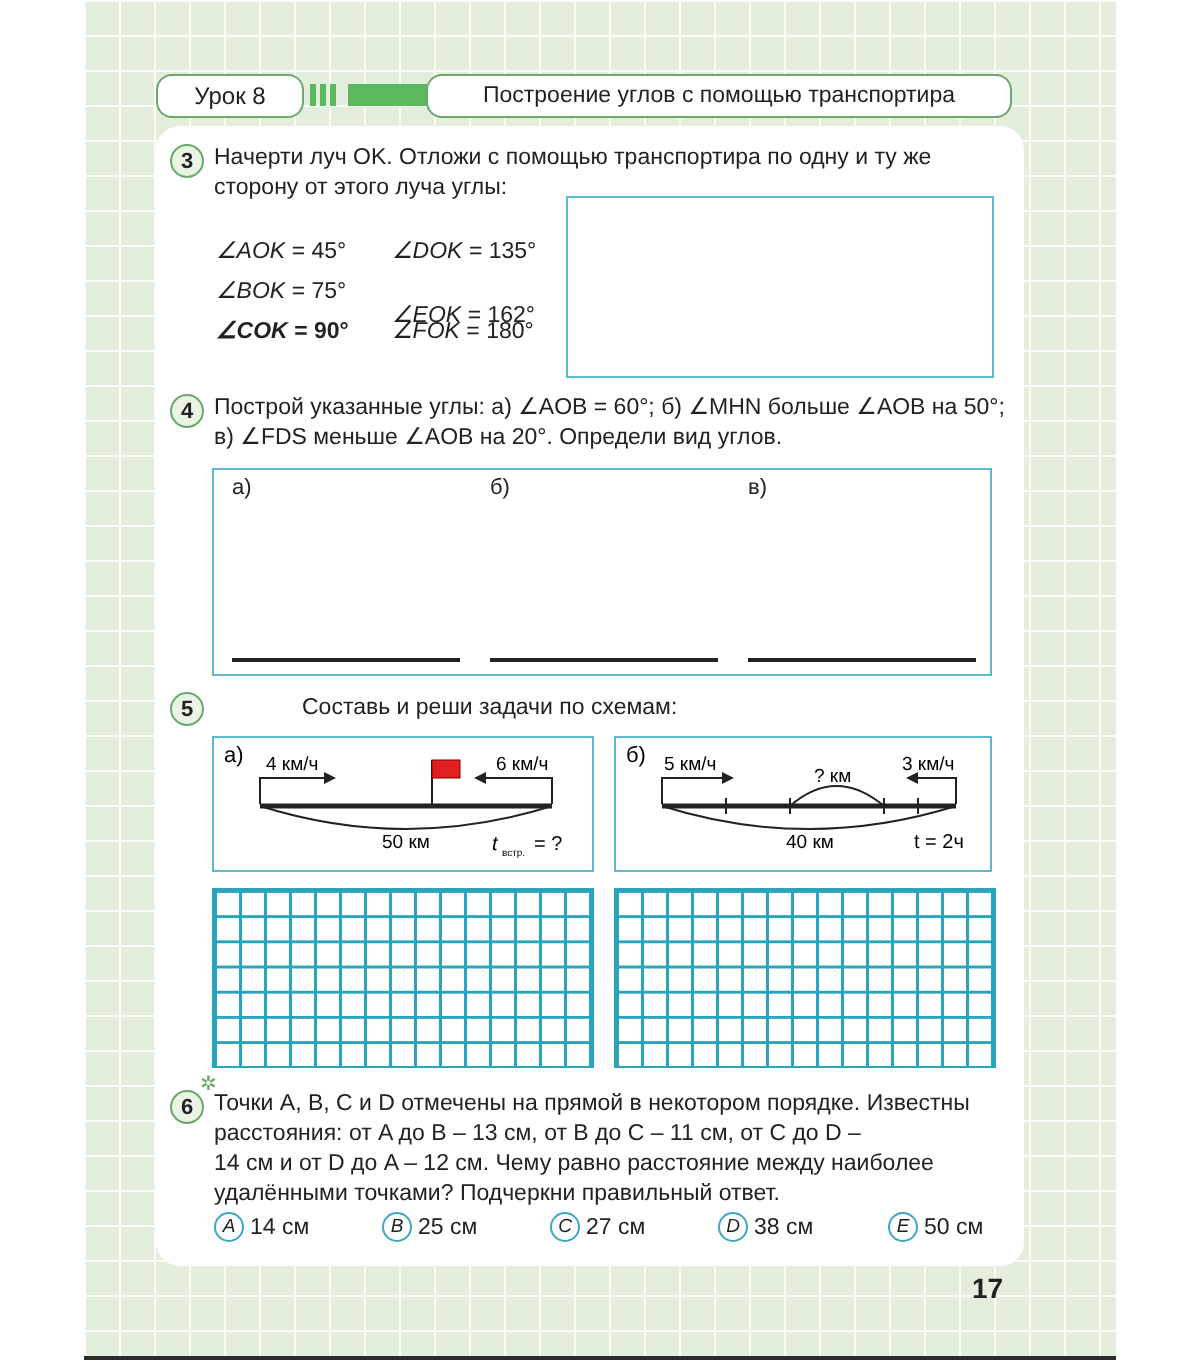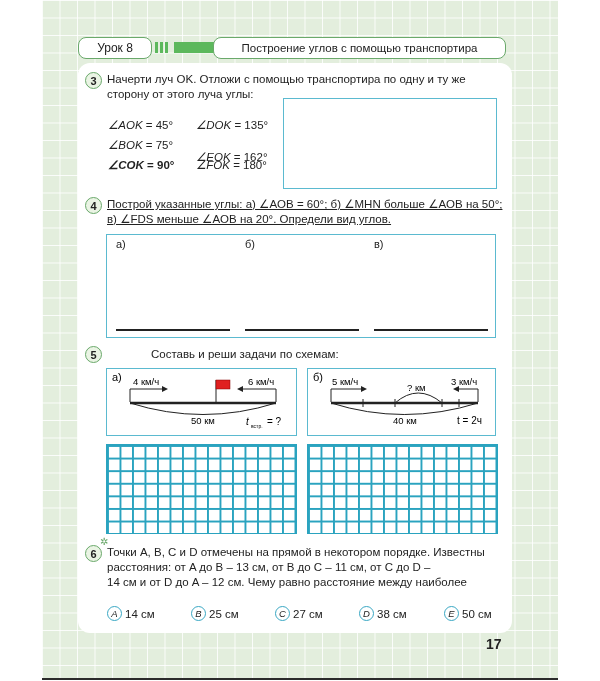--- a/index.html
+++ b/index.html
@@ -82,21 +82,21 @@
   <div class="angle-row" style="left:0; top:0;"><i>∠AOK</i> <span>= 45°</span></div>
   <div class="angle-row" style="left:0; top:20px;"><i>∠BOK</i> <span>= 75°</span></div>
   <div class="angle-row" style="left:0; top:40px;font-weight:bold;"><i>∠COK</i> <span>= 90°</span></div>
   <div class="angle-row" style="left:88px; top:0;"><i>∠DOK</i> <span>= 135°</span></div>
   <div class="angle-row" style="left:88px; top:32px;"><i>∠EOK</i> <span>= 162°</span></div>
   <div class="angle-row" style="left:88px; top:40px;"><i>∠FOK</i> <span>= 180°</span></div>
 </div>
 <div class="answer-box" style="left:283px; top:98px; width:212px; height:89px;"></div>
 
 <div class="badge" style="left:85px; top:197px;">4</div>
-<div class="task-text" style="left:107px; top:197px; width:400px;text-decoration:underline;">
+<div class="task-text" style="left:107px; top:197px; width:400px;">
   <div>Построй указанные углы: а) ∠AOB = 60°; б) ∠MHN больше ∠AOB на 50°;</div>
   <div>в) ∠FDS меньше ∠AOB на 20°. Определи вид углов.</div>
 </div>
 <div class="answer-box" style="left:106px; top:234px; width:388px; height:102px;"></div>
 <div class="sub-label" style="left:116px; top:238px;">а)</div>
 <div class="sub-label" style="left:245px; top:238px;">б)</div>
 <div class="sub-label" style="left:374px; top:238px;">в)</div>
 <div class="underline" style="left:116px; top:329px; width:114px;"></div>
 <div class="underline" style="left:245px; top:329px; width:114px;"></div>
 <div class="underline" style="left:374px; top:329px; width:114px;"></div>
@@ -151,20 +151,21 @@
 
 <div class="grid" style="left:106px; top:444px; width:189px; height:88px;"></div>
 <div class="grid" style="left:307px; top:444px; width:189px; height:88px;"></div>
 
 <div class="star">✲</div>
 <div class="badge" style="left:85px; top:545px;">6</div>
 <div class="task-text" style="left:107px; top:545px; width:400px;">
   <div>Точки A, B, C и D отмечены на прямой в некотором порядке. Известны</div>
   <div>расстояния: от A до B – 13 см, от B до C – 11 см, от C до D –</div>
   <div>14 см и от D до A – 12 см. Чему равно расстояние между наиболее</div>
+  <div>удалёнными точками? Подчеркни правильный ответ.</div>
 </div>
 
 <div class="opt" style="left:107px;">
   <span class="opt-circle">A</span>
   <span>14 см</span>
 </div>
 <div class="opt" style="left:191px;">
   <span class="opt-circle">B</span>
   <span>25 см</span>
 </div>

